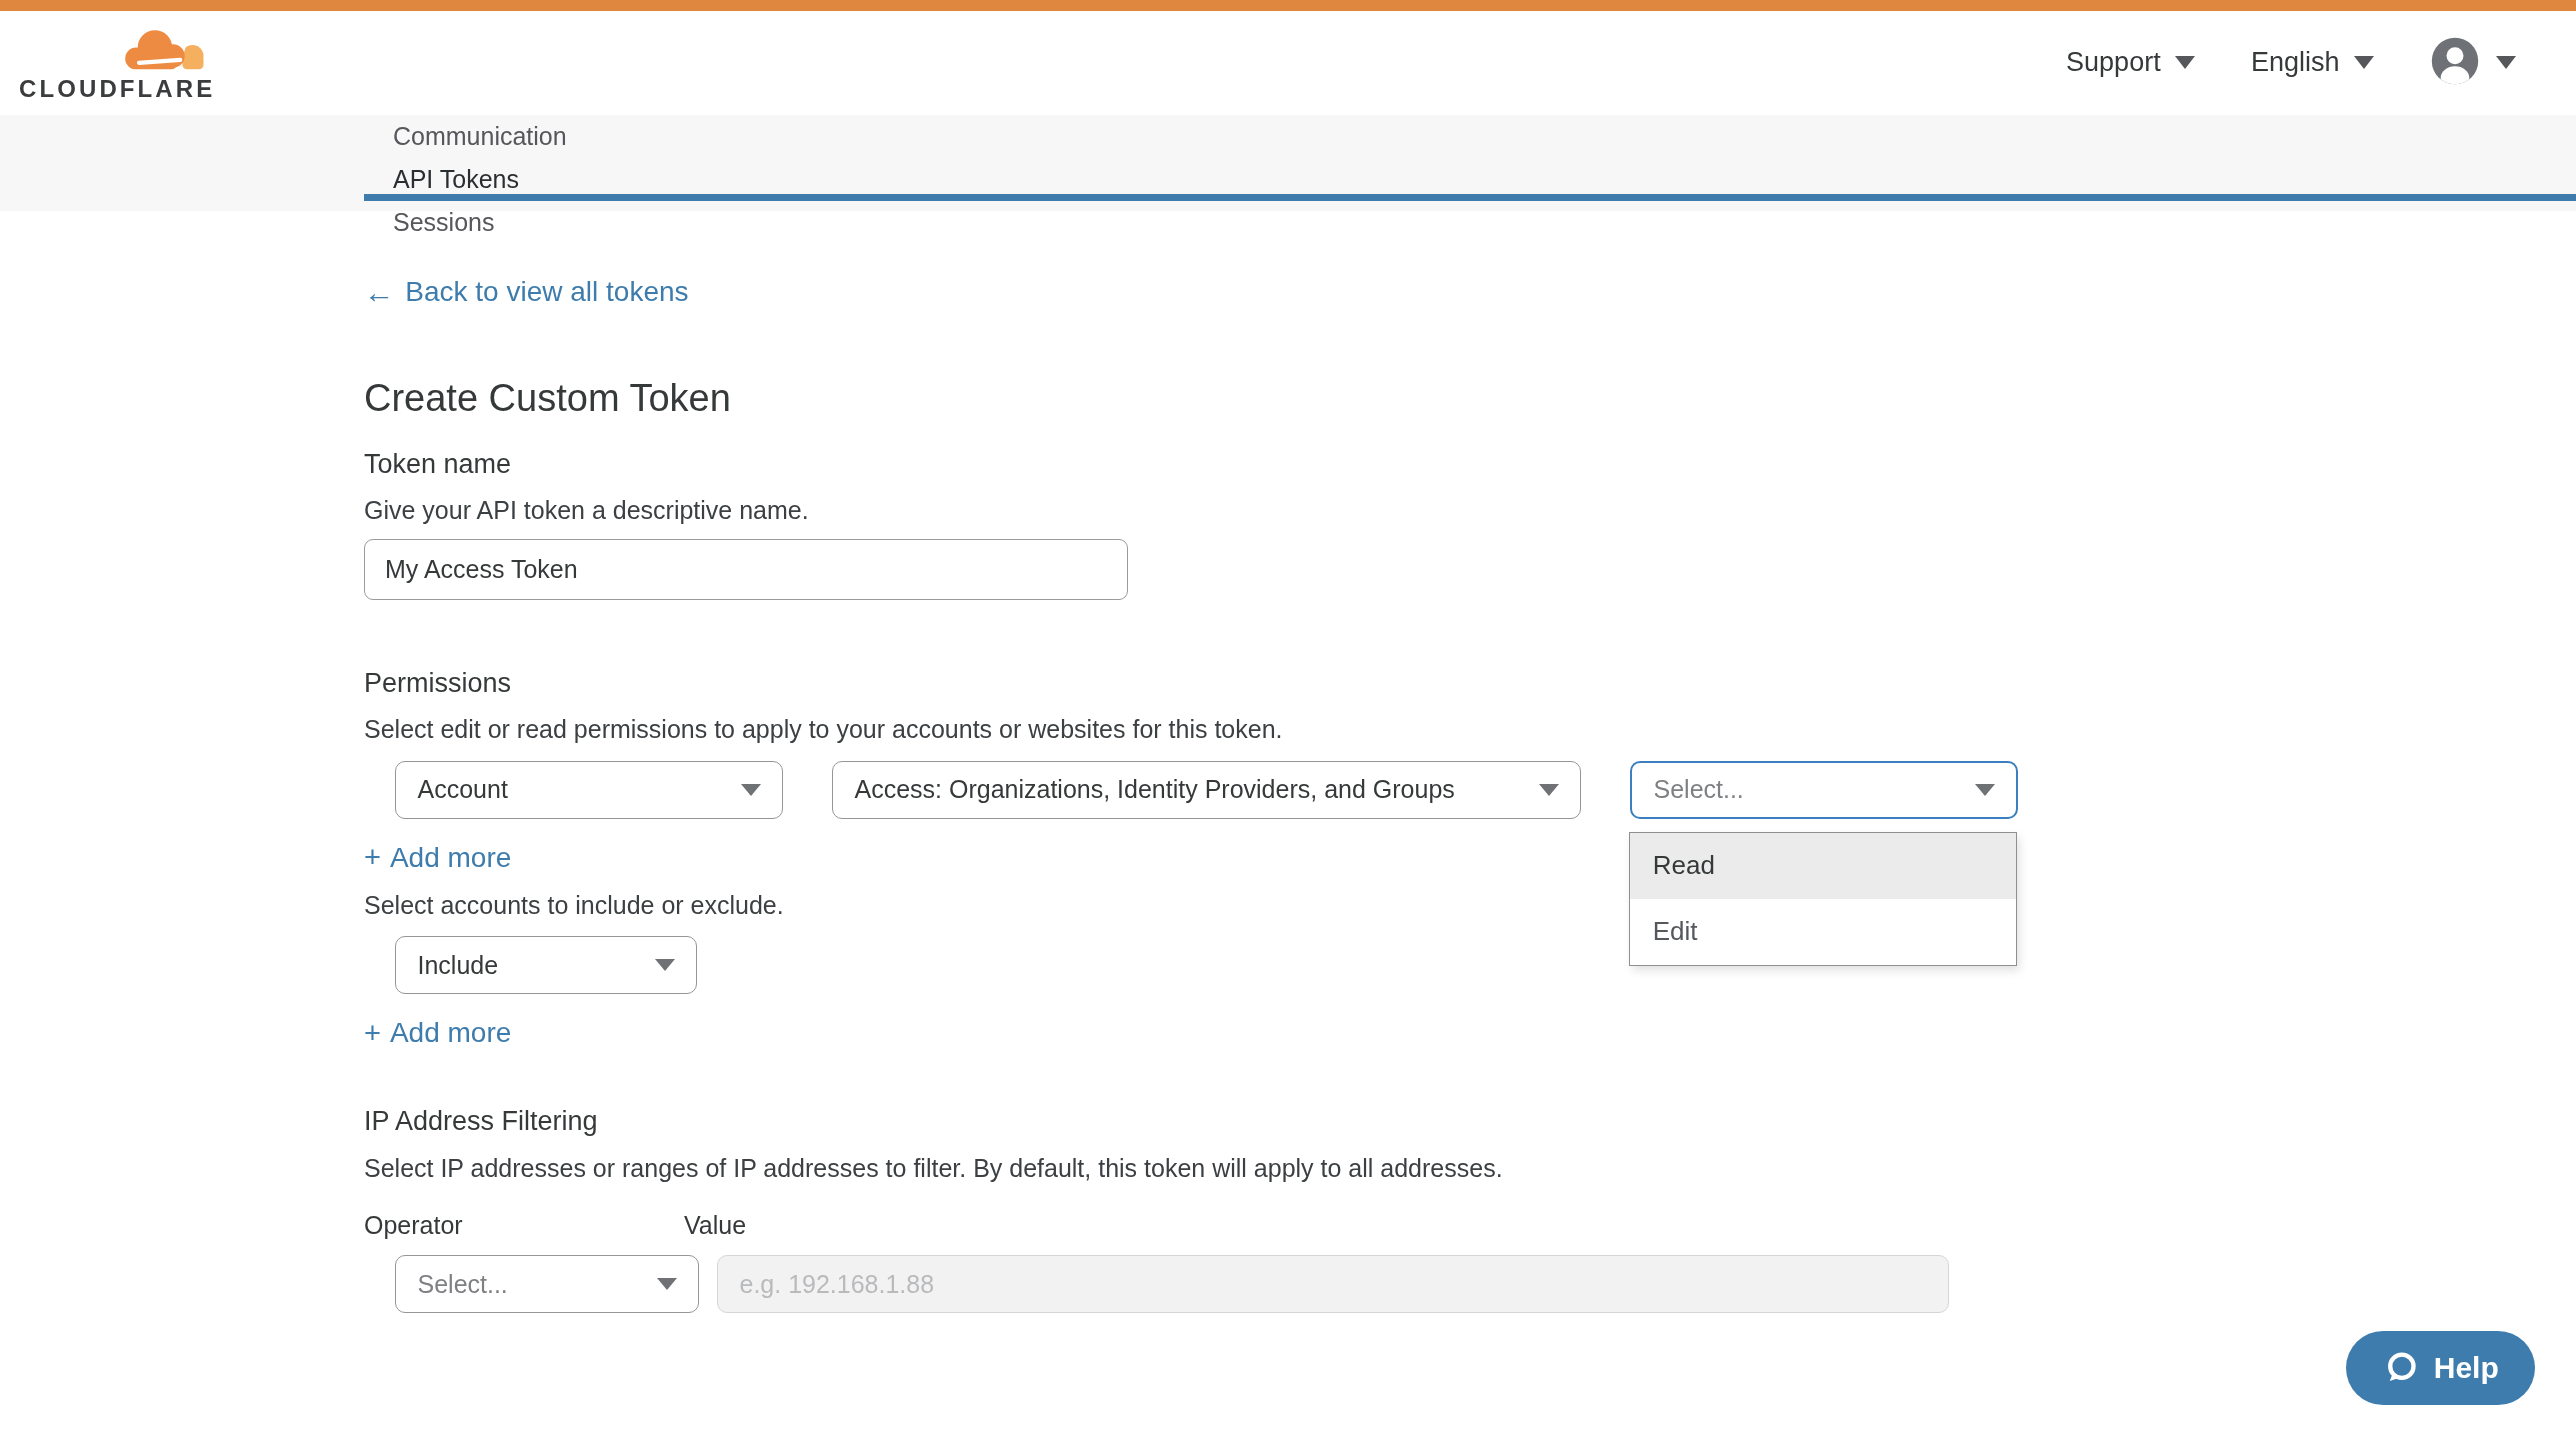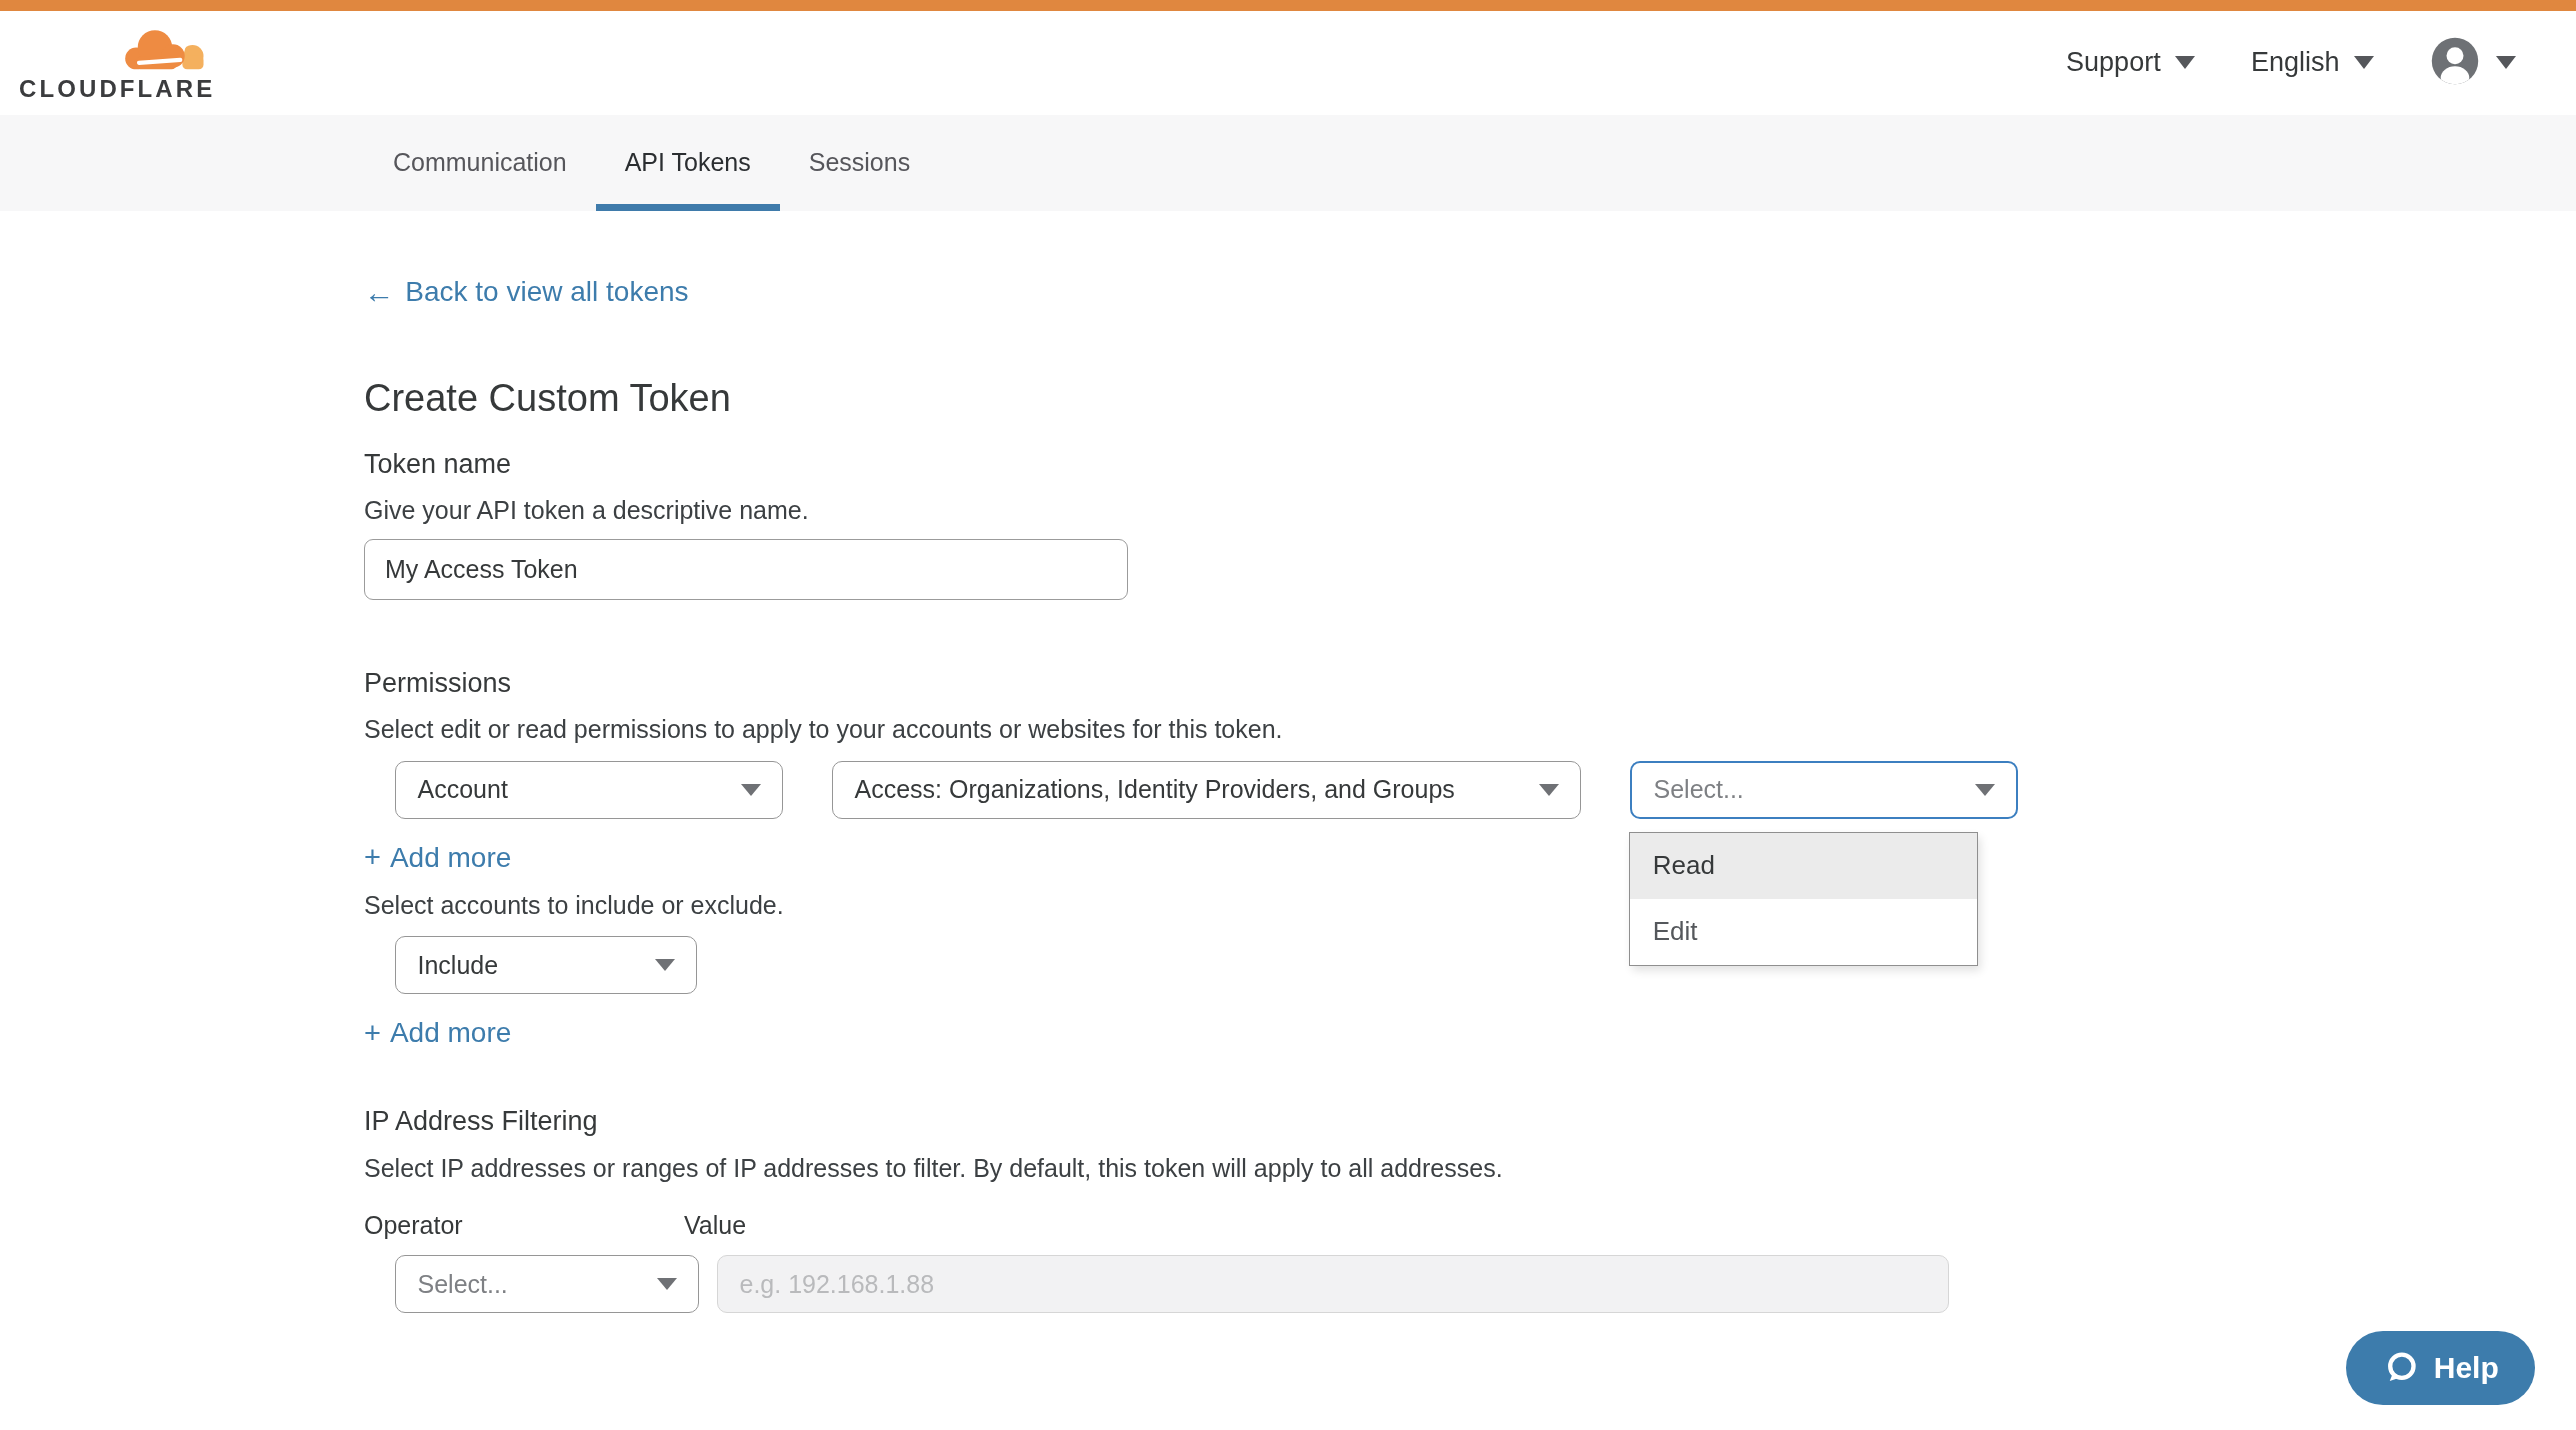--- a/index.html
+++ b/index.html
@@ -34,20 +34,21 @@
     border-left: 10.8px solid transparent; border-right: 10.8px solid transparent;
     border-top: 13.5px solid #55575B;
   }
   .avatar-wrap { display: flex; align-items: center; gap: 16px; cursor: pointer; }
 
   
   .tabbar {
     height: 96px; background: #F7F7F8;
     display: flex; align-items: stretch;
     padding-left: 364px;
+    flex-direction: column;
   }
   .tab {
     display: flex; align-items: center; padding: 0 29px;
     font-size: 25px; color: #56565B; cursor: pointer;
     border-bottom: 7.2px solid transparent; padding-top: 7.2px;
   }
   .tab.active { color: #2B2E31; font-weight: 500; border-bottom-color: #3F7BAB; }
 
   
   .content { padding-left: 364px; }
@@ -95,21 +96,21 @@
 
   .w-scope { width: 388px; }
   .w-resource { width: 749px; }
   .w-level { width: 388px; }
   .w-mode { width: 302px; }
   .w-accounts { width: 608px; }
   .w-operator { width: 304px; }
 
   .dropdown-menu {
     position: absolute; top: 69px; left: -2.7px;
-    width: 349px; background: #fff;
+    width: 388px; background: #fff;
     border: 1.8px solid #8F8F8F;
     box-shadow: 2.7px 4.5px 9px rgba(0,0,0,0.12);
     z-index: 10;
   }
   .dropdown-option {
     height: 66px; display: flex; align-items: center;
     padding: 0 22.4px; font-size: 26px; color: #55585C; cursor: pointer;
     background: #fff;
   }
   .dropdown-option.highlighted { background: #EBEBEB; color: #36393A; }

